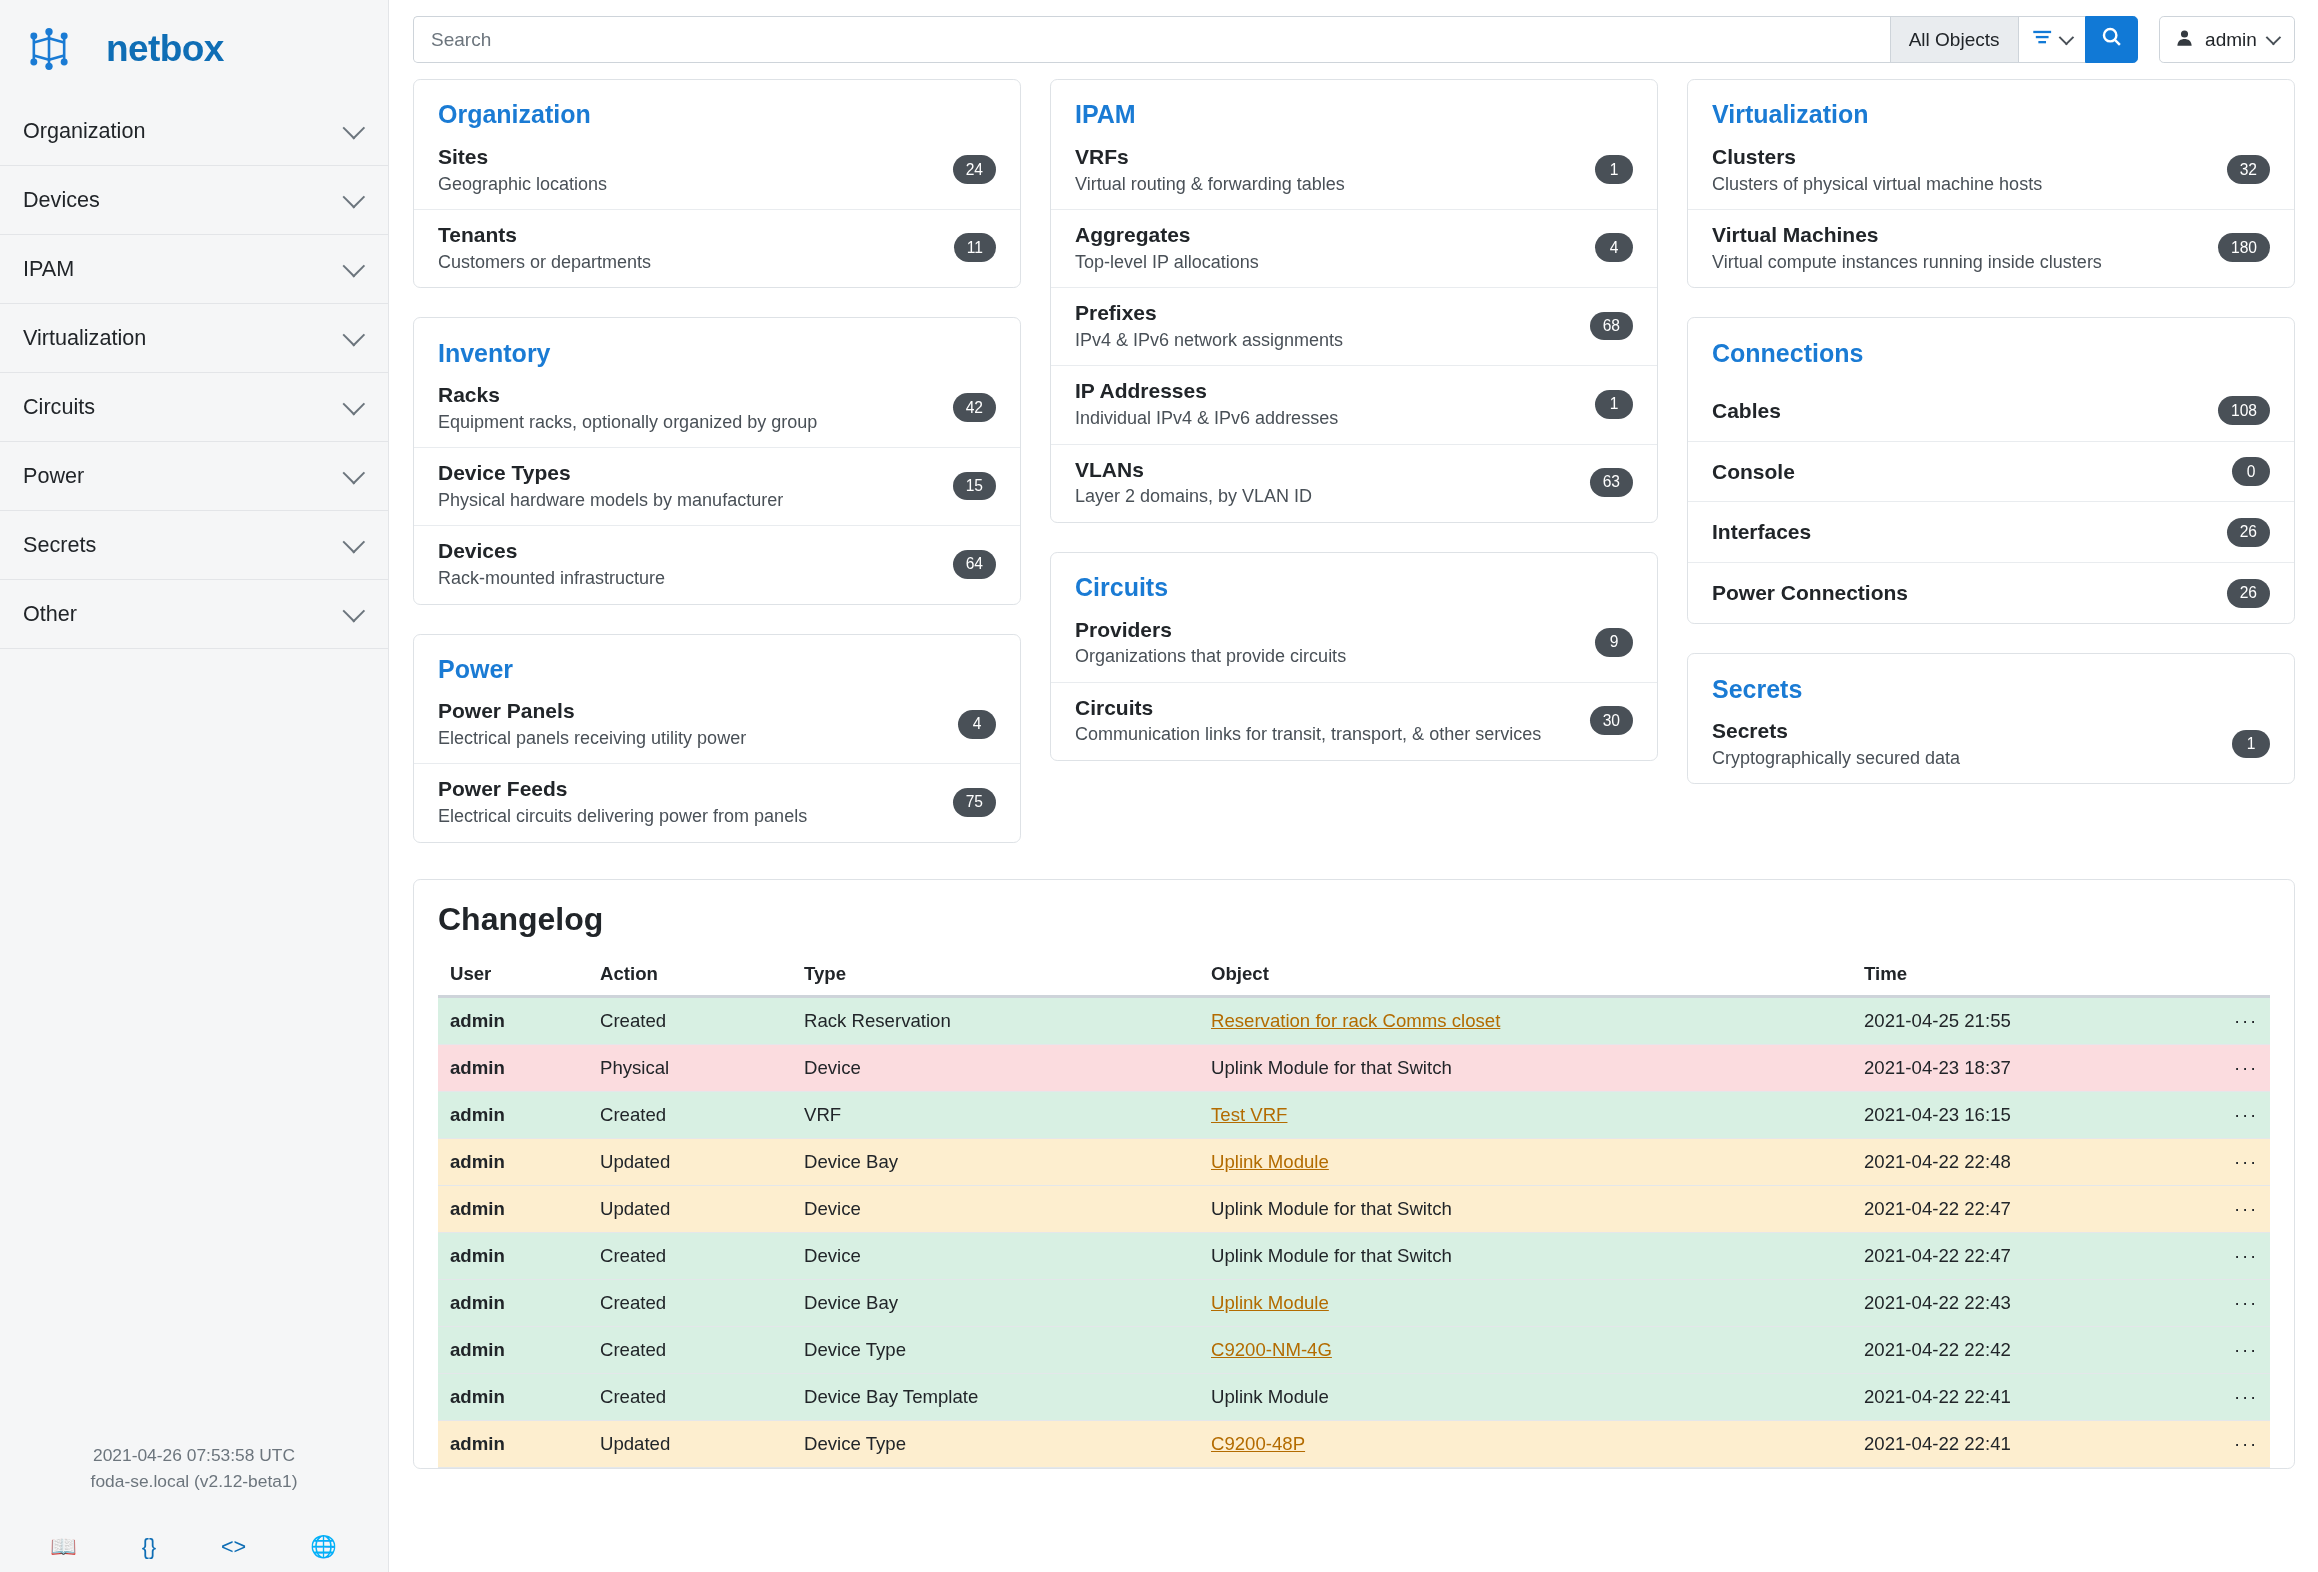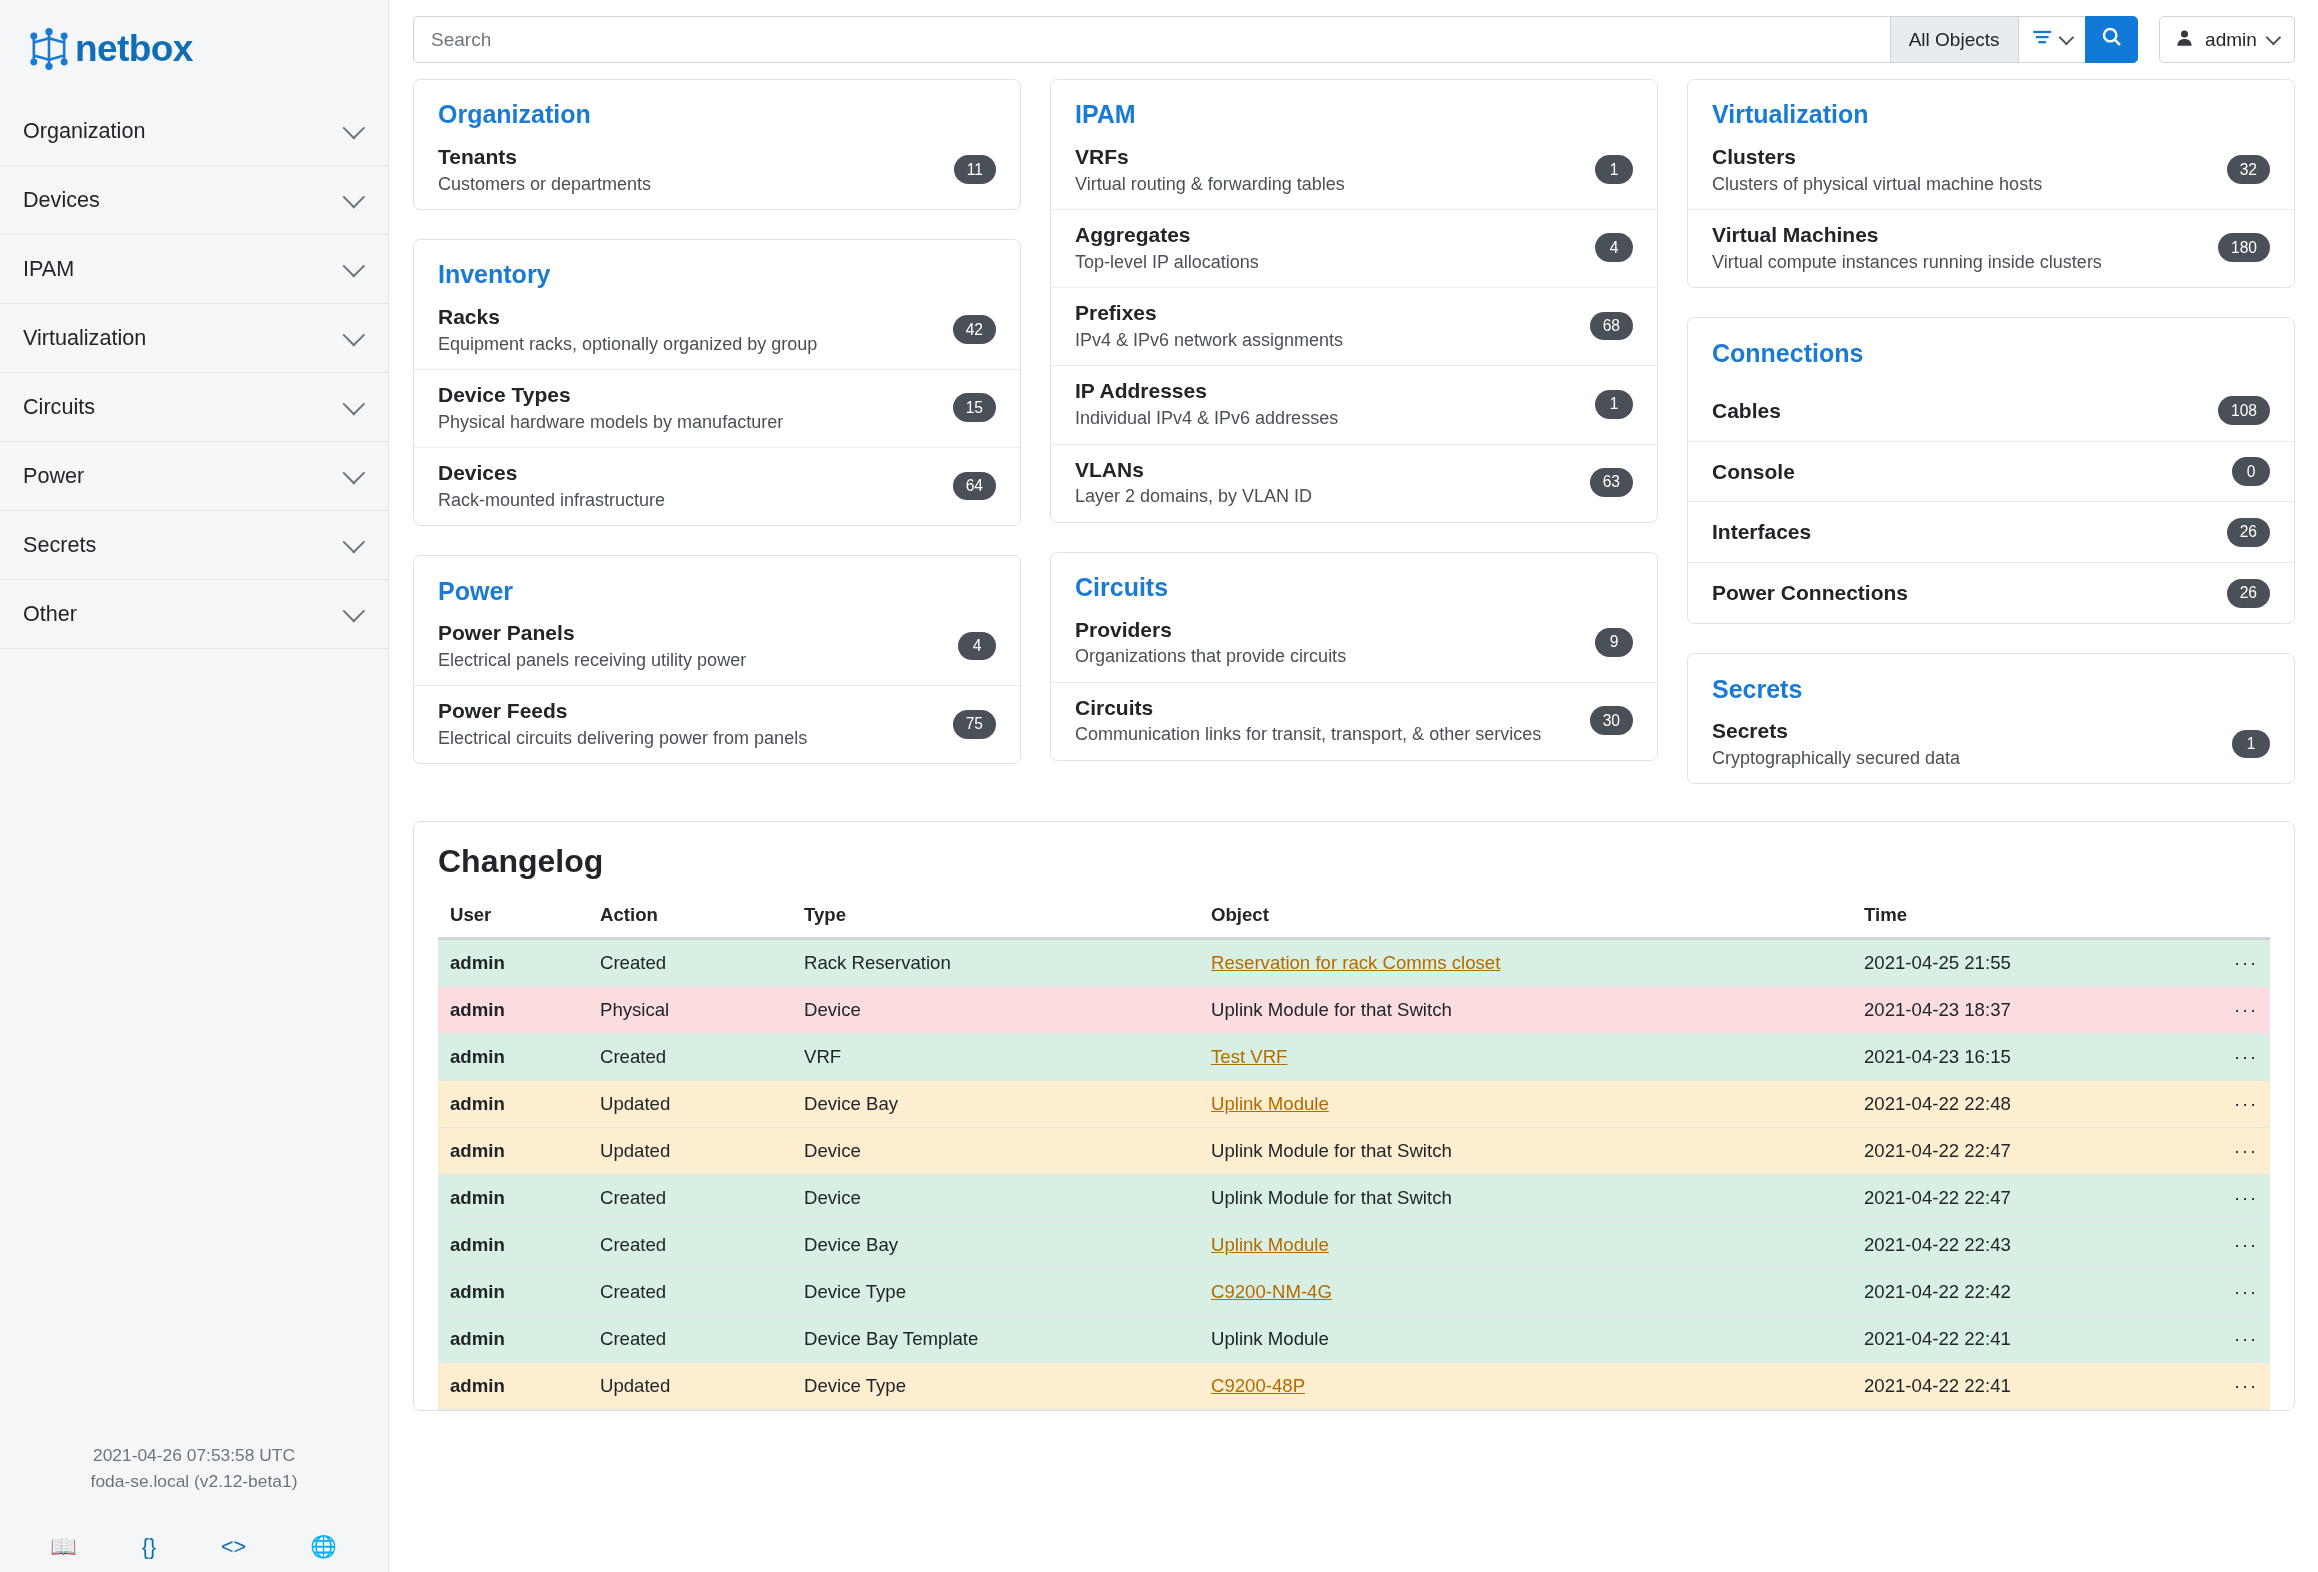--- a/index.html
+++ b/index.html
@@ -19,21 +19,21 @@
   .sidebar {
     width: 389px;
     min-width: 389px;
     background: #f5f6f7;
     border-right: 1.2px solid #e3e5e8;
     position: relative;
   }
   .brand {
     display: flex;
     align-items: center;
-    gap: 0;
+    gap: 31px;
     padding: 17px 0 17px 23px;
     height: 97px;
   }
   .brand-logo { width: 52px; height: 52px; }
   .brand-name {
     font-size: 37px;
     font-weight: bold;
     color: #0f6eb5;
     letter-spacing: -0.6px;
   }
@@ -372,20 +372,27 @@
 
     <div class="content">
       <div class="cols">
 
         <div class="col">
 
           <section class="card">
             <div class="card-title">Organization</div>
             <div class="row">
               <div class="row-text">
+                <div class="row-name">Sites</div>
+                <div class="row-desc">Geographic locations</div>
+              </div>
+              <div class="badge">24</div>
+            </div>
+            <div class="row">
+              <div class="row-text">
                 <div class="row-name">Tenants</div>
                 <div class="row-desc">Customers or departments</div>
               </div>
               <div class="badge">11</div>
             </div>
           </section>
 
           <section class="card">
             <div class="card-title">Inventory</div>
             <div class="row">

